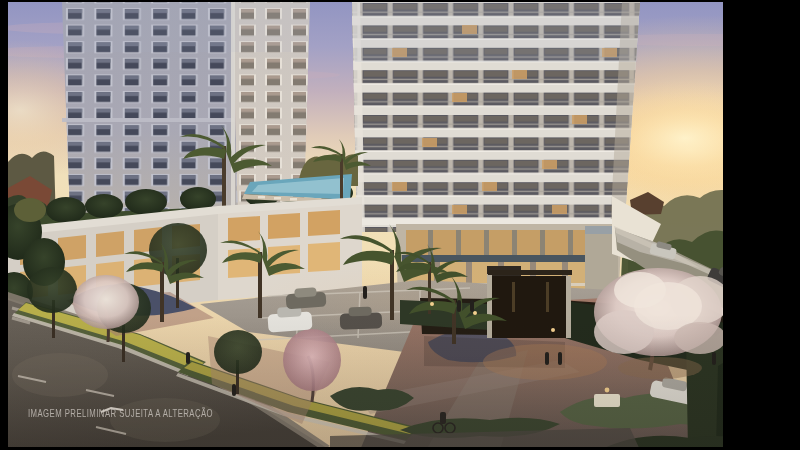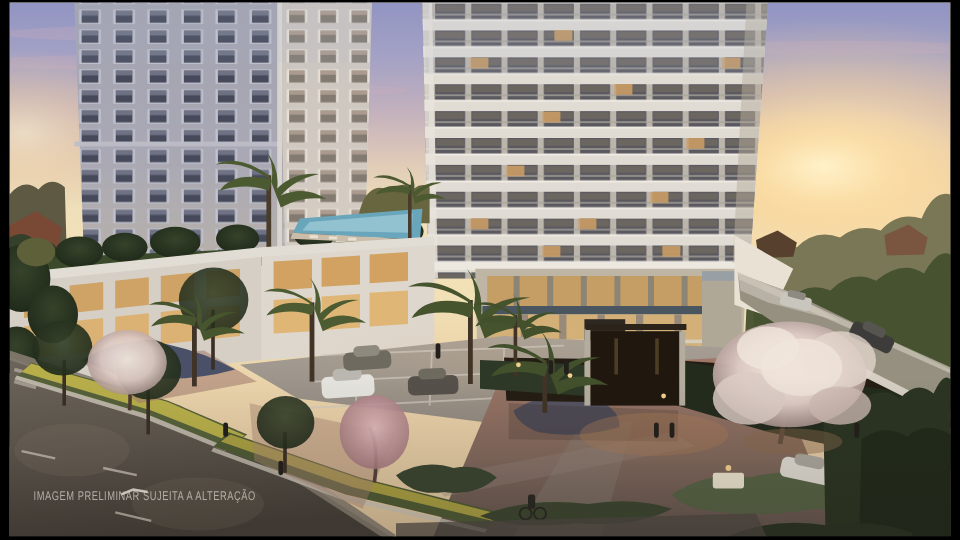--- a/index.html
+++ b/index.html
@@ -1,16 +1,16 @@
 <!DOCTYPE html>
 <html><head>
 <meta charset="utf-8">
 <style>
 html,body{margin:0;padding:0;background:#000;}
-#stage{position:relative;width:800px;height:450px;overflow:hidden;background:#fef9c3;font-family:"Liberation Sans",sans-serif;}
+#stage{position:relative;width:723px;height:450px;overflow:hidden;background:#a3a3a3;font-family:"Liberation Sans",sans-serif;}
 svg{display:block;}
 </style>
 </head>
 <body>
 <div id="stage">
 <svg width="800" height="450" viewBox="0 0 800 450">
 <defs>
 <linearGradient id="sky" x1="0" y1="0" x2="0" y2="1">
  <stop offset="0" stop-color="#9295c2"></stop>
  <stop offset="0.1" stop-color="#a3a1c5"></stop>

